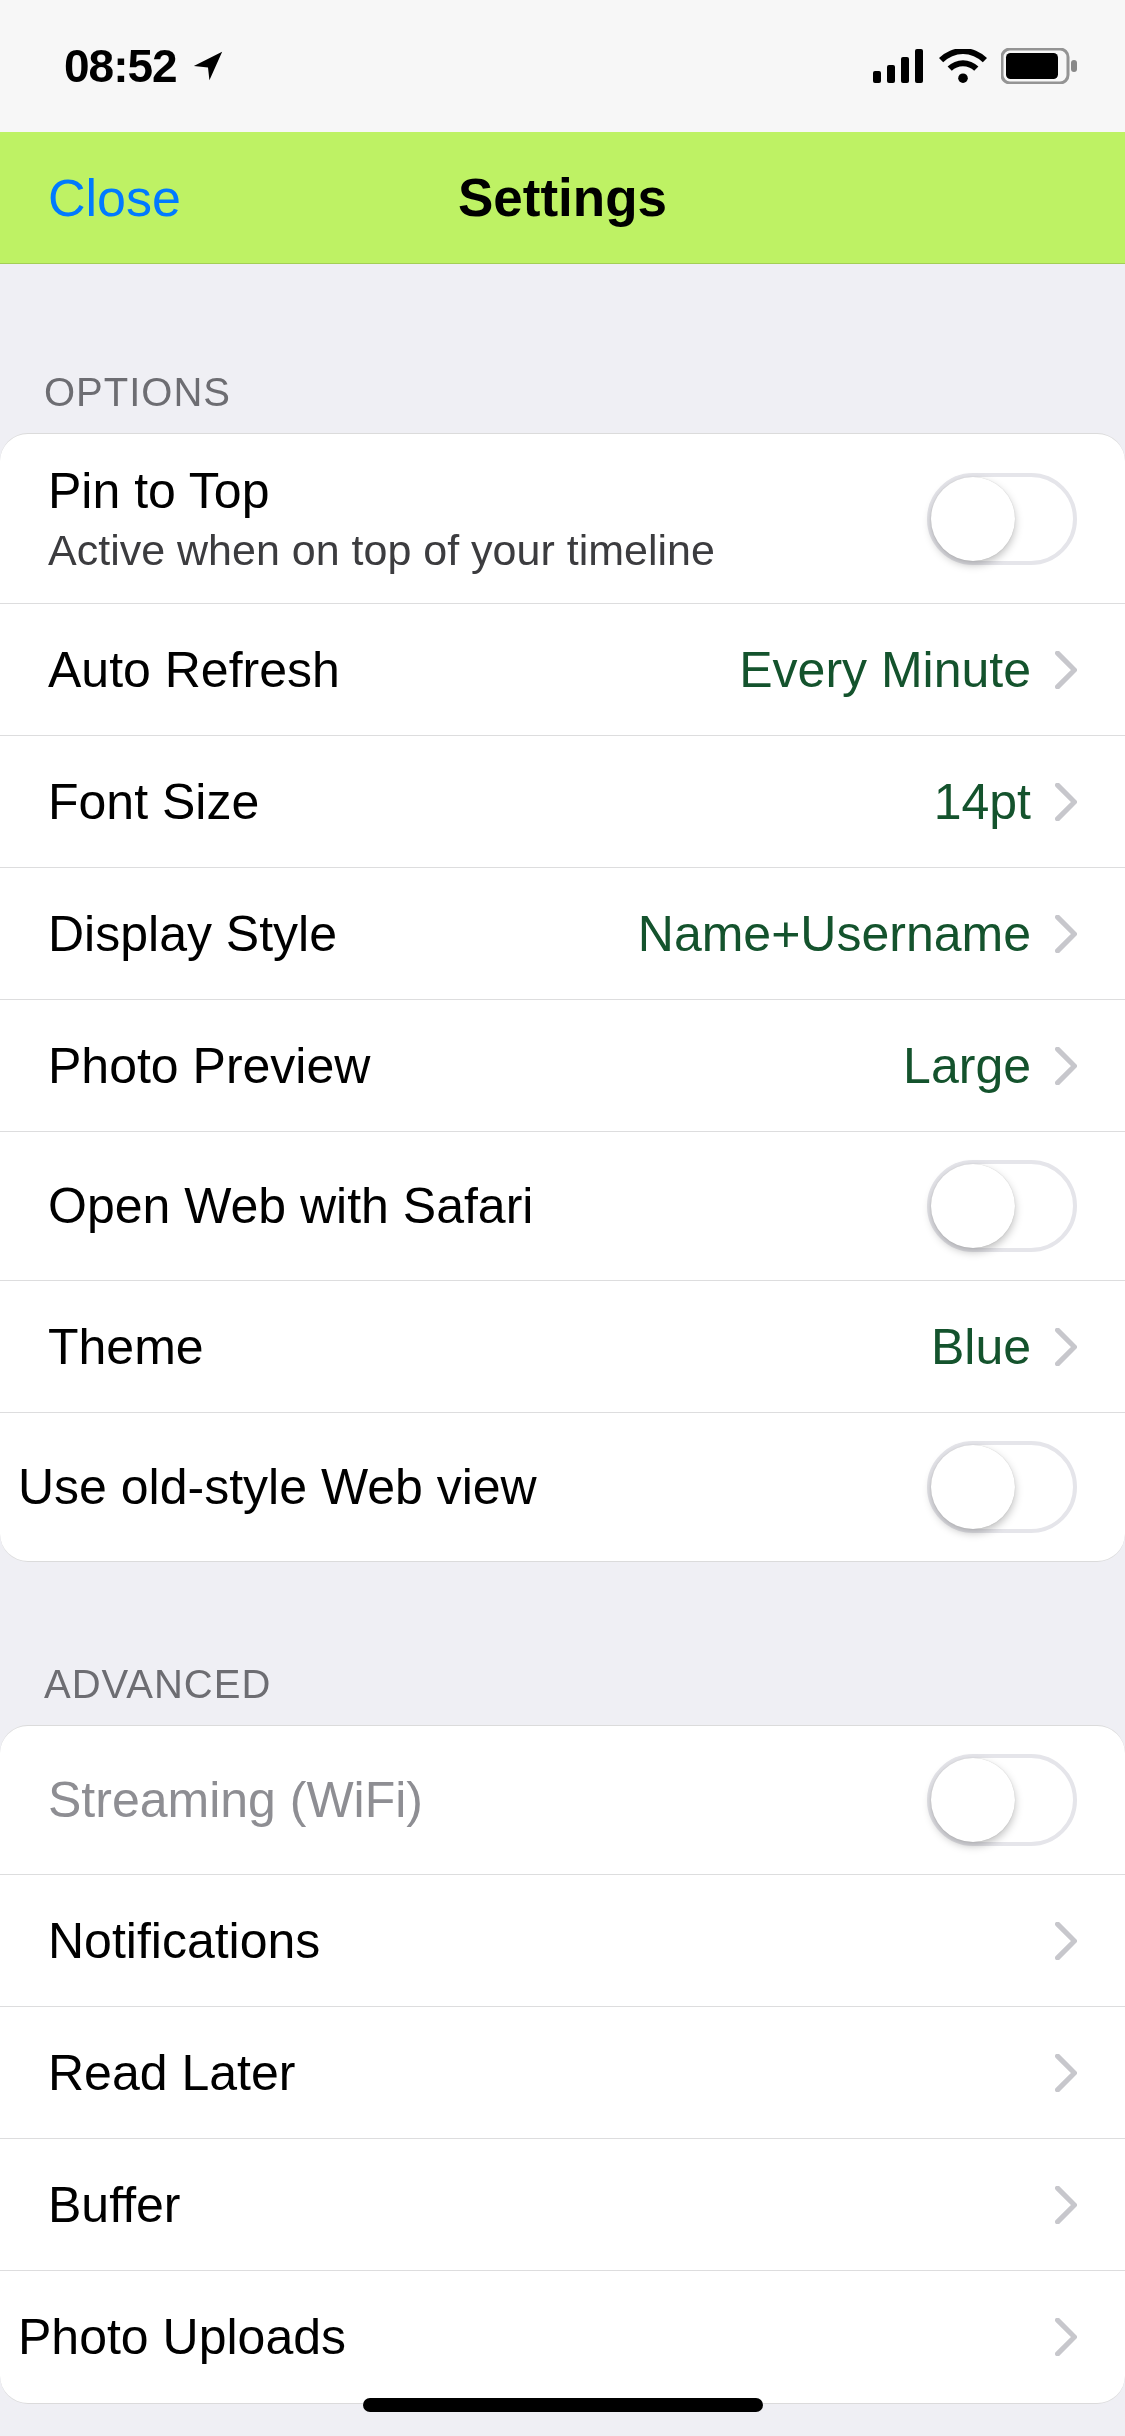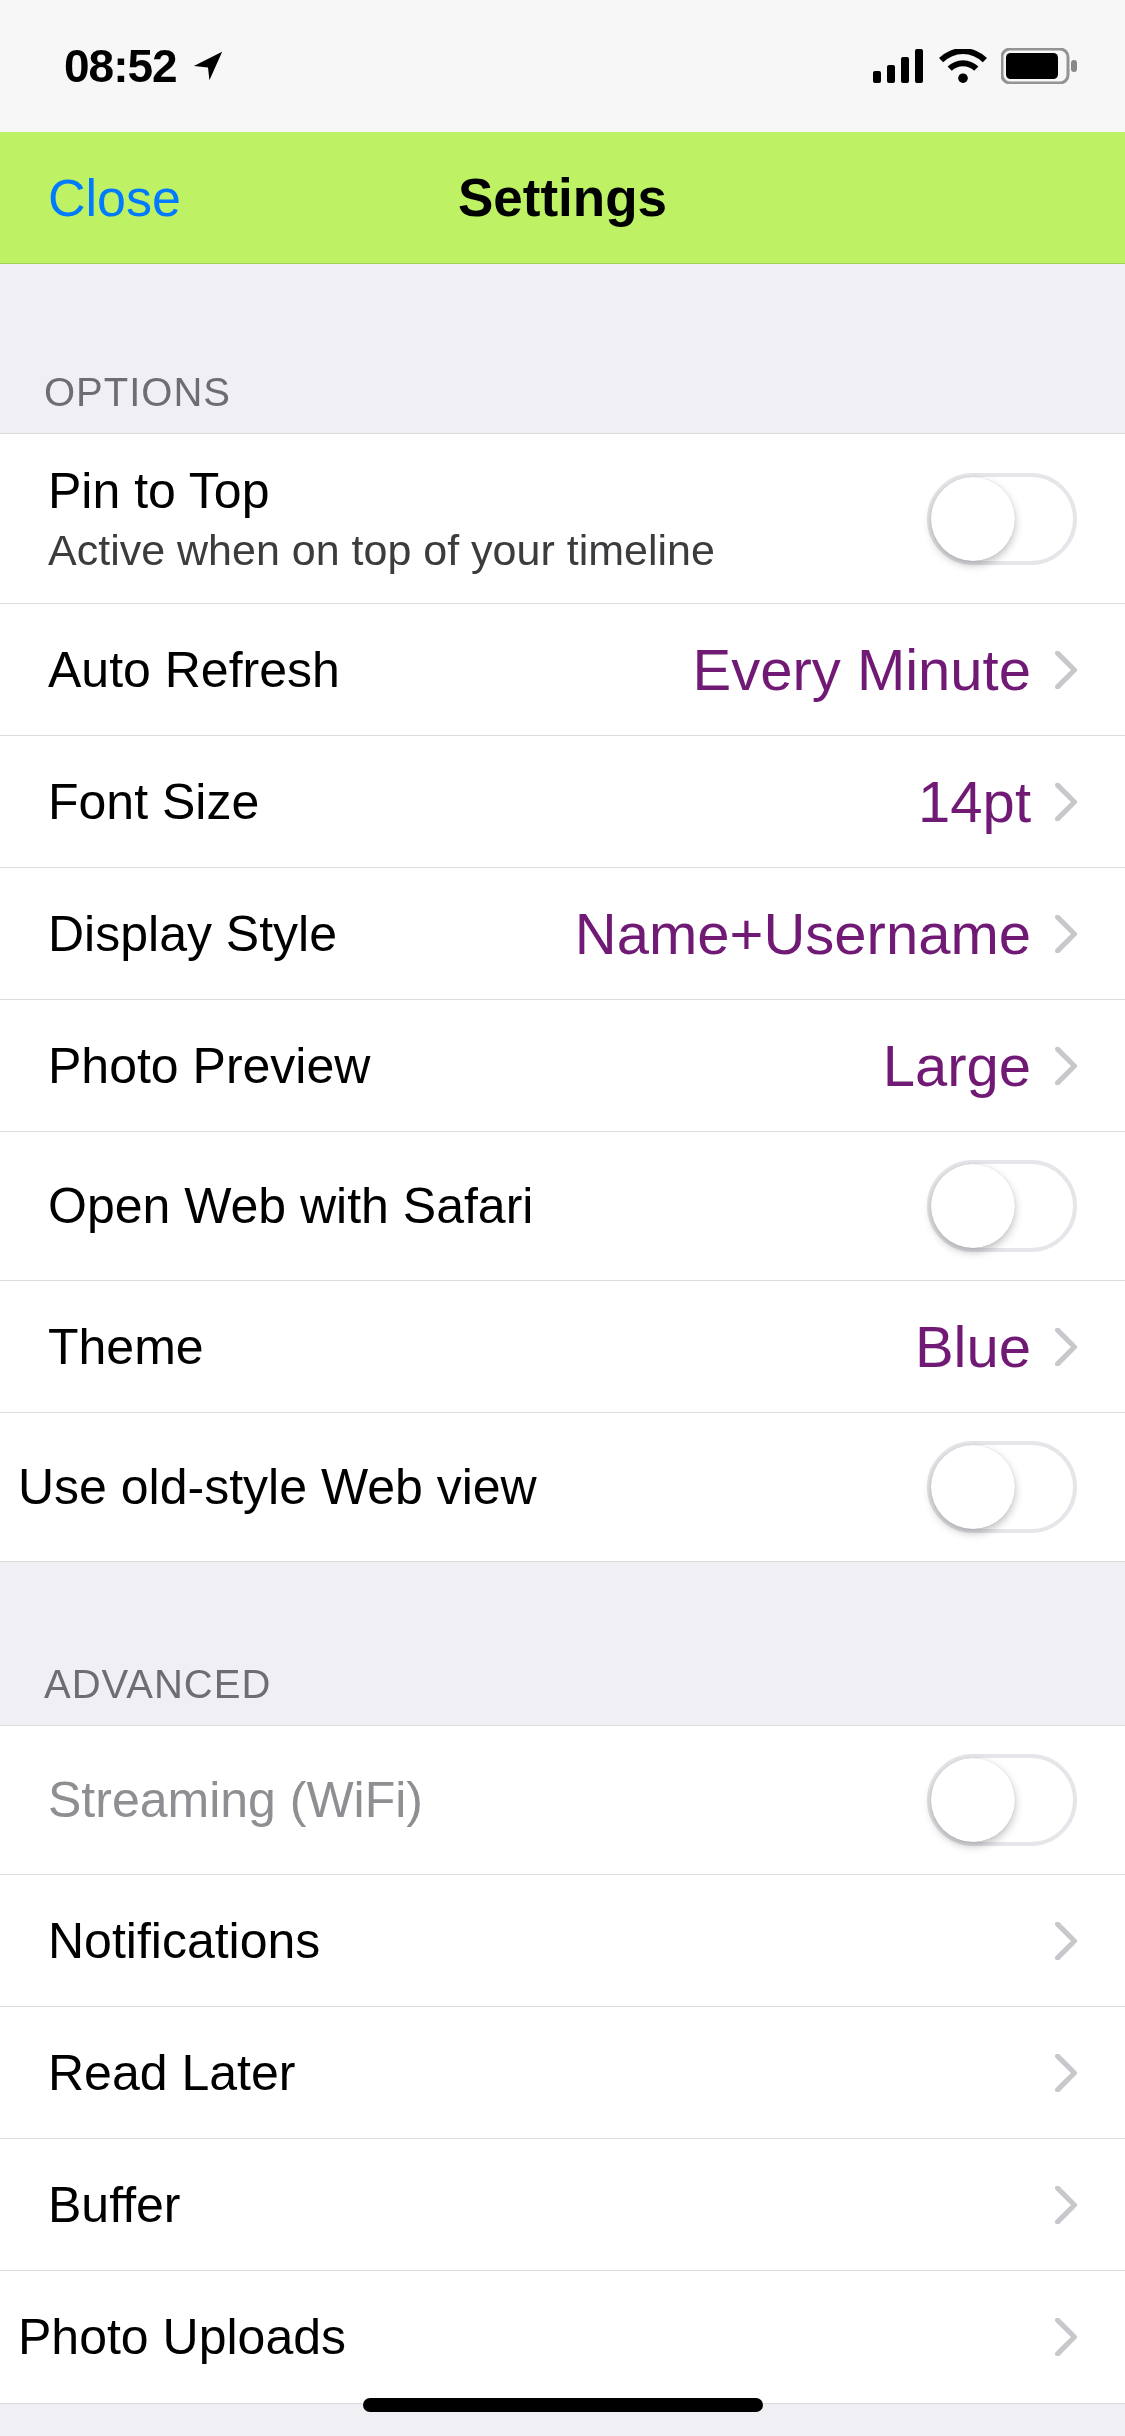--- a/index.html
+++ b/index.html
@@ -54,36 +54,37 @@
     color: #6d6d72;
     letter-spacing: 1px;
     padding: 100px 48px 18px 44px;
   }
   .section-header.first { padding-top: 106px; }
 
   .rows {
     background: #fff;
     border-top: 1px solid rgba(0,0,0,0.14);
     border-bottom: 1px solid rgba(0,0,0,0.14);
+    border-radius: 28px;
   }
 
   .row {
     min-height: 132px;
     display: flex;
     align-items: center;
     padding: 28px 48px;
     border-bottom: 1px solid rgba(198,198,200,0.6);
     gap: 24px;
   }
   .row:last-child { border-bottom: none; padding-left: 18px; }
   .row .label-block { flex: 1 1 auto; }
   .row .label { font-size: 50px; color: #000; }
   .row .label.muted { color: #8e8e93; }
   .row .subtitle { font-size: 43px; color: #3c3c3f; margin-top: 6px; }
-  .row .value { font-size: 58px; color: #701a75; }
+  .row .value { font-size: 50px; color: #14532d; }
 
   
   .chevron {
     flex: 0 0 auto;
     width: 22px; height: 38px;
   }
   .chevron svg { width: 100%; height: 100%; }
 
   
   .switch {

